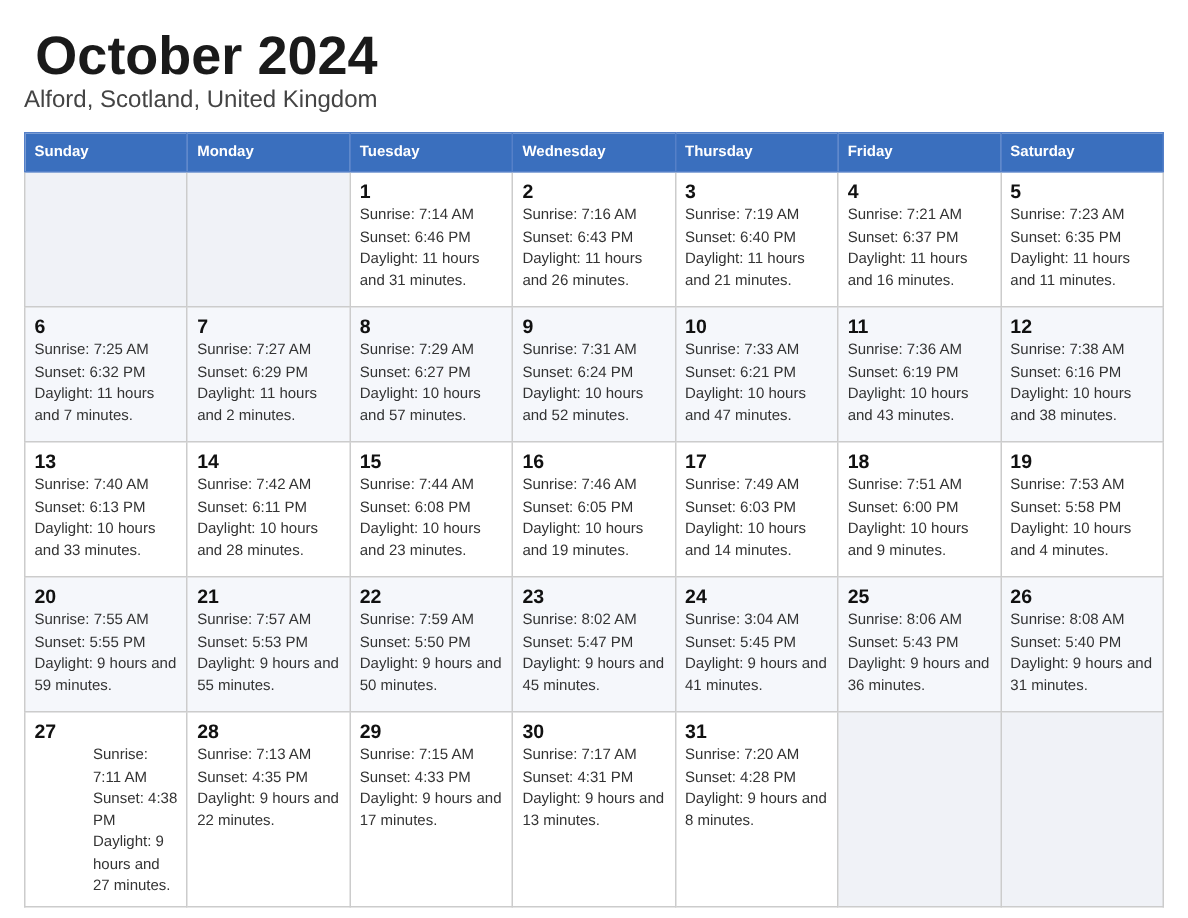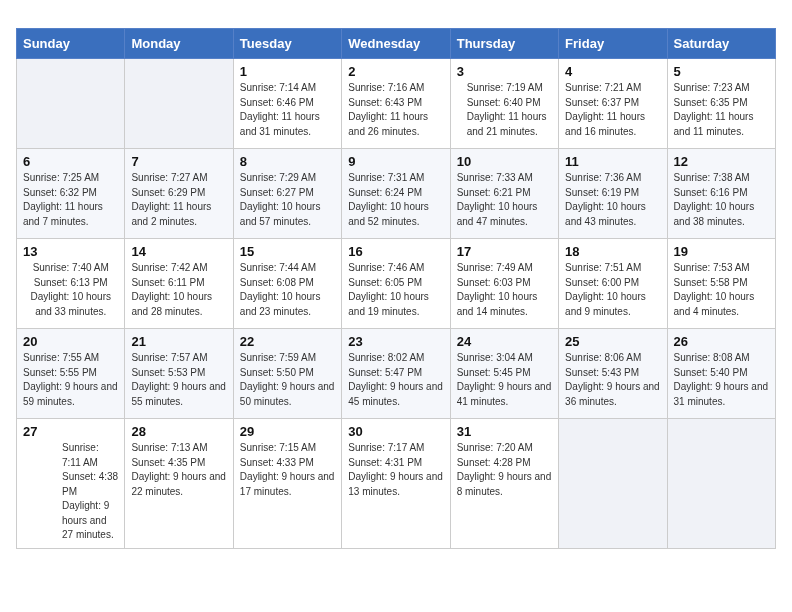--- a/index.html
+++ b/index.html
@@ -44,21 +44,21 @@
       color: #444;
     }
     .calendar {
       width: 100%;
       border-collapse: collapse;
       border: 1px solid #ccc;
     }
     .calendar th {
       background-color: #3a6fbe;
       color: #fff;
-      font-size: 13px;
+      font-size: 10px;
       font-weight: bold;
       padding: 7px 6px;
       text-align: left;
       border: 1px solid #5580c8;
     }
     .calendar td {
       vertical-align: top;
       border: 1px solid #ccc;
       padding: 5px 6px;
       font-size: 11px;
@@ -85,20 +85,24 @@
       color: #333;
     }
     .empty-cell {
       background-color: #f0f2f7 !important;
     }
   </style>
 </head>
 <body>
 
 <div class="header">
+  <div class="title-block">
+    <div class="month-title">October 2024</div>
+    <div class="location">Alford, Scotland, United Kingdom</div>
+  </div>
 </div>
 
 <table class="calendar">
   <thead>
     <tr id="dow-row">
         <th>Sunday</th>
         <th>Monday</th>
         <th>Tuesday</th>
         <th>Wednesday</th>
         <th>Thursday</th>
@@ -117,21 +121,21 @@
 Daylight: 11 hours and 31 minutes.</div>
         </td>
         <td>
           <div class="day-num">2</div>
           <div class="day-info" style="white-space: pre-line;">Sunrise: 7:16 AM
 Sunset: 6:43 PM
 Daylight: 11 hours and 26 minutes.</div>
         </td>
         <td>
           <div class="day-num">3</div>
-          <div class="day-info" style="white-space: pre-line; margin-left: 10px;">Sunrise: 7:19 AM
+          <div class="day-info" style="white-space: pre-line;">Sunrise: 7:19 AM
 Sunset: 6:40 PM
 Daylight: 11 hours and 21 minutes.</div>
         </td>
         <td>
           <div class="day-num">4</div>
           <div class="day-info" style="white-space: pre-line;">Sunrise: 7:21 AM
 Sunset: 6:37 PM
 Daylight: 11 hours and 16 minutes.</div>
         </td>
         <td>
@@ -181,21 +185,21 @@
         <td>
           <div class="day-num">12</div>
           <div class="day-info" style="white-space: pre-line;">Sunrise: 7:38 AM
 Sunset: 6:16 PM
 Daylight: 10 hours and 38 minutes.</div>
         </td>
       </tr>
       <tr>
         <td>
           <div class="day-num">13</div>
-          <div class="day-info" style="white-space: pre-line; text-align: center;">Sunrise: 7:40 AM
+          <div class="day-info" style="white-space: pre-line;">Sunrise: 7:40 AM
 Sunset: 6:13 PM
 Daylight: 10 hours and 33 minutes.</div>
         </td>
         <td>
           <div class="day-num">14</div>
           <div class="day-info" style="white-space: pre-line;">Sunrise: 7:42 AM
 Sunset: 6:11 PM
 Daylight: 10 hours and 28 minutes.</div>
         </td>
         <td>

